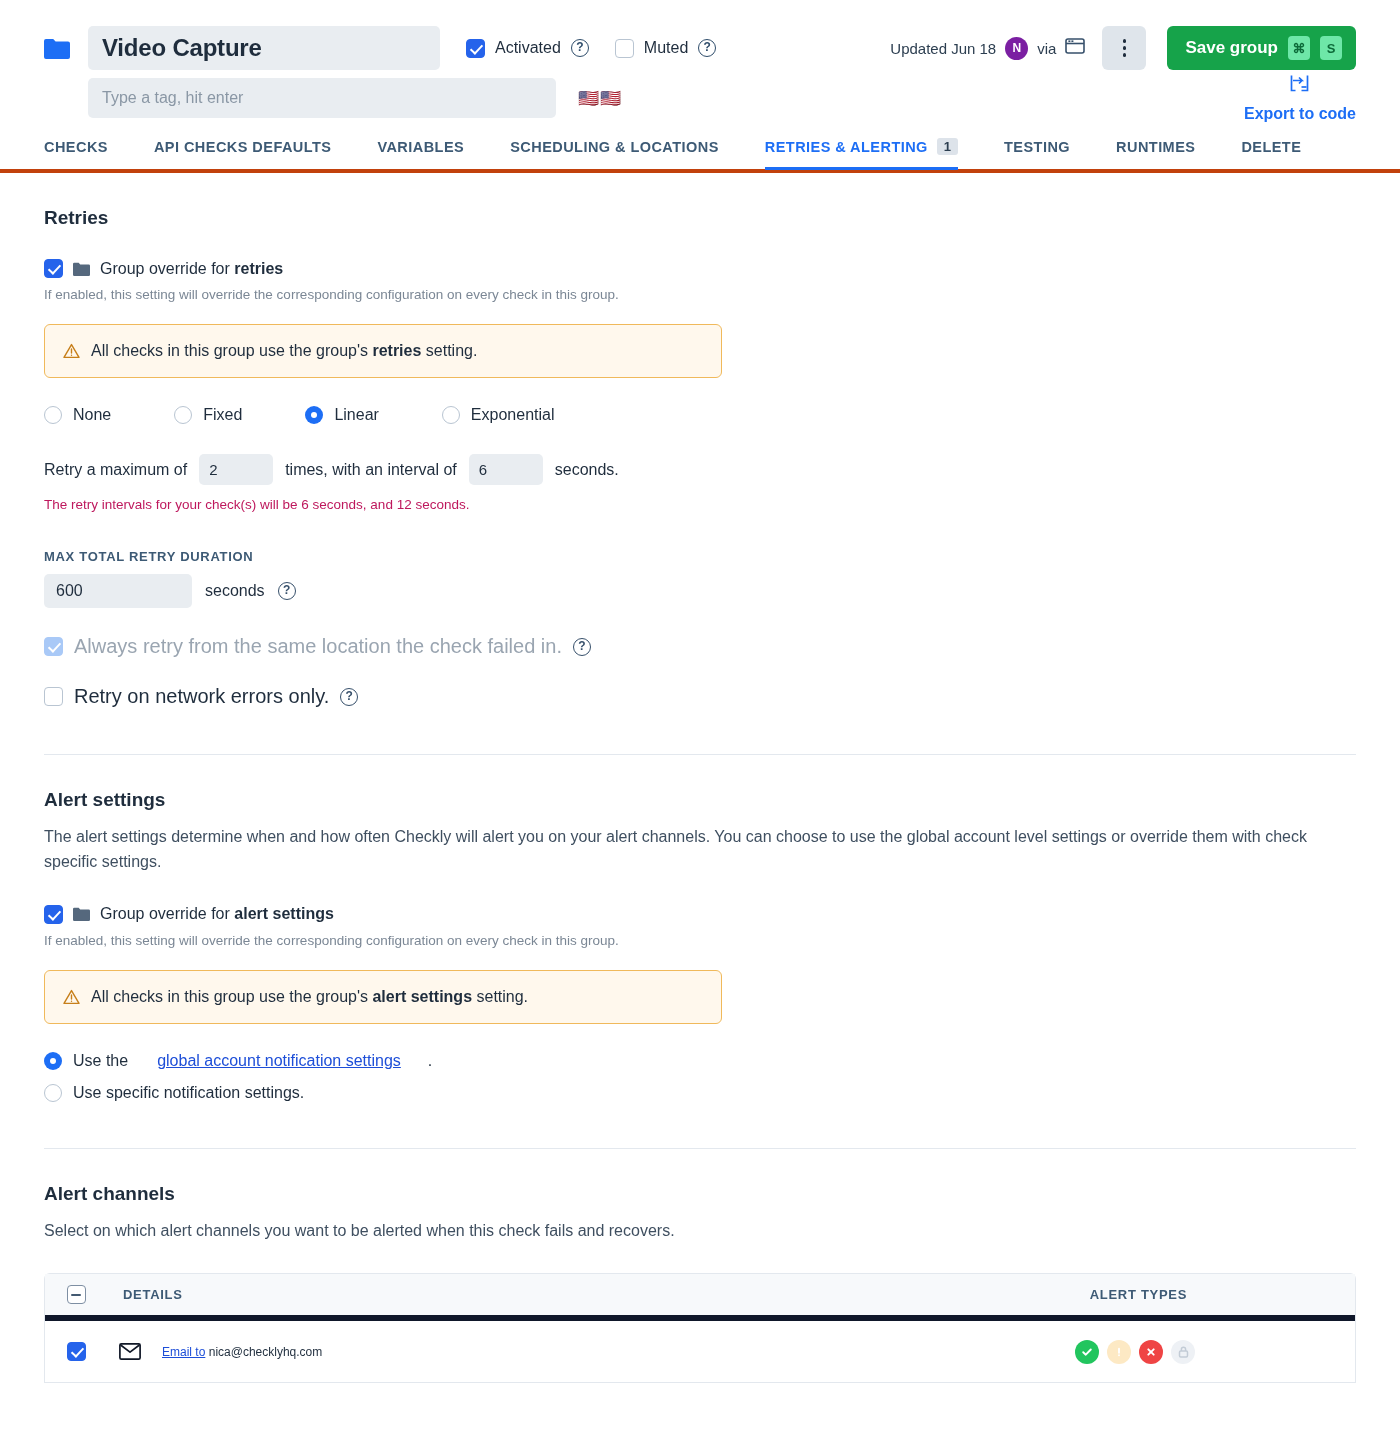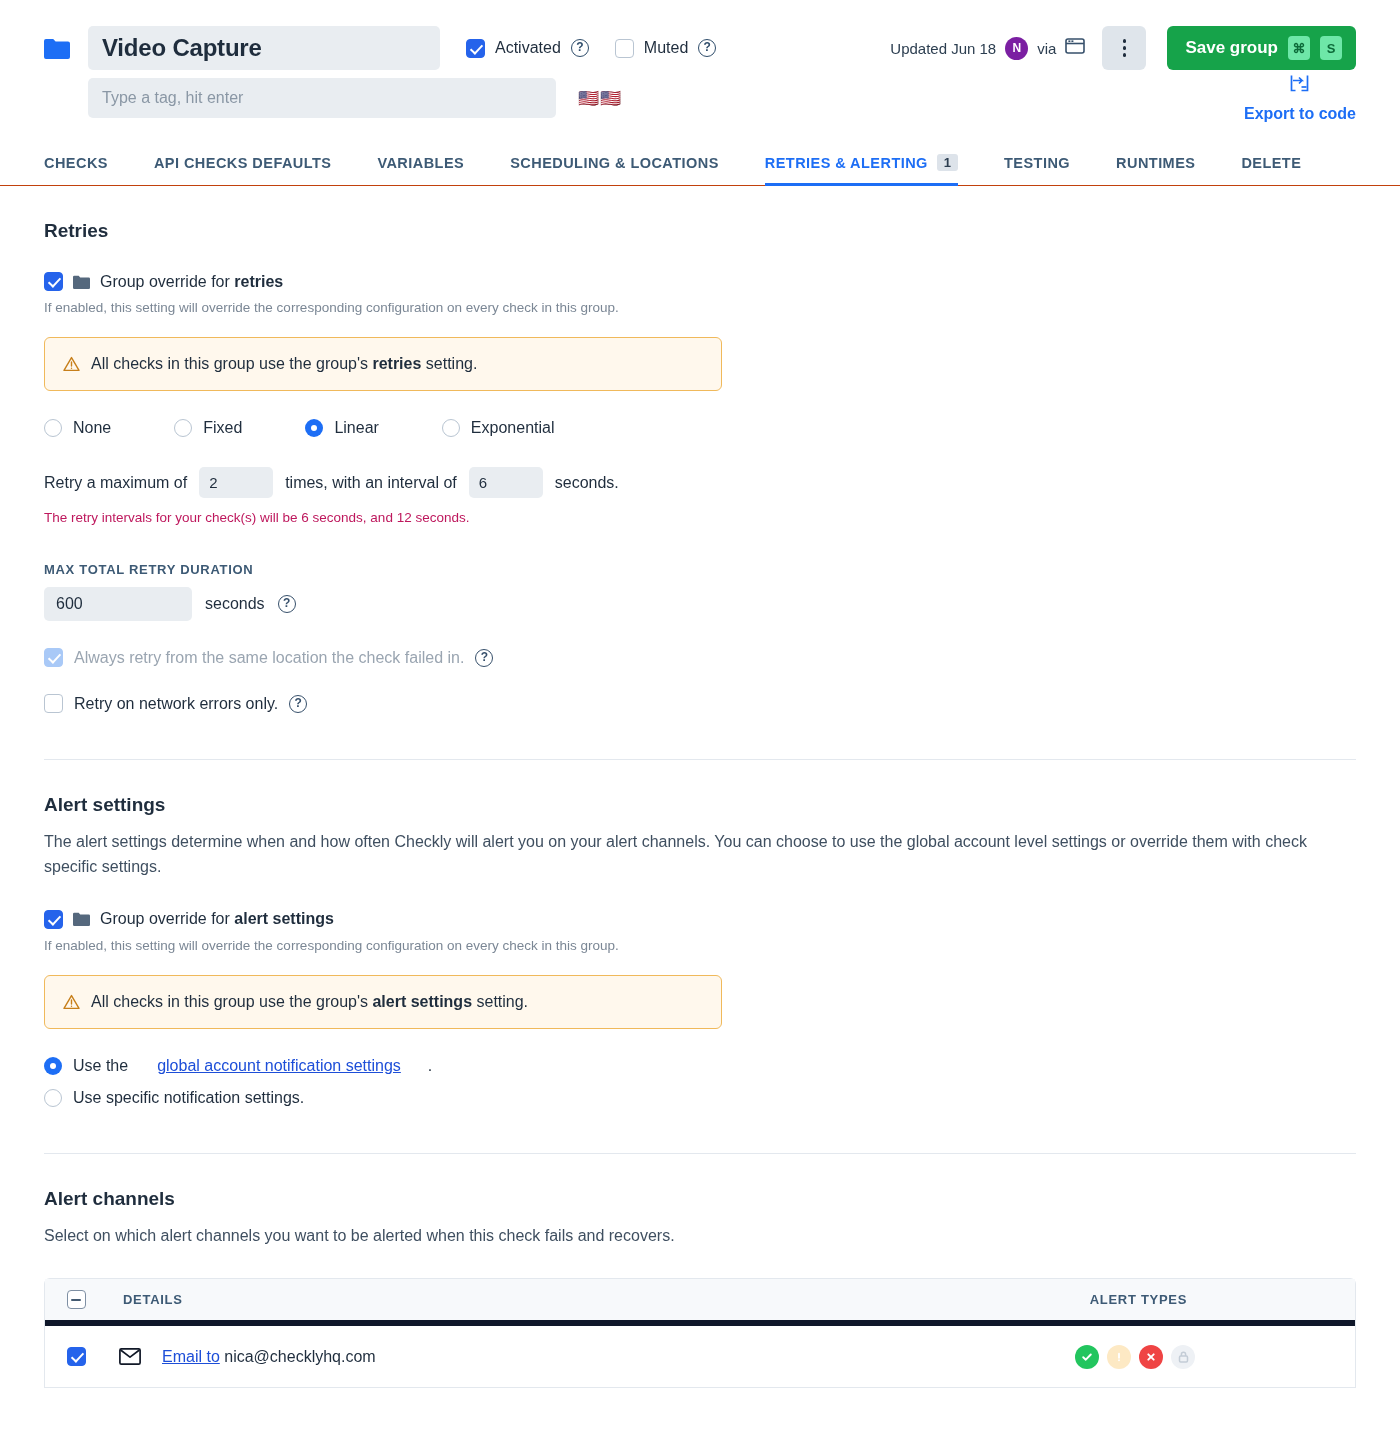--- a/index.html
+++ b/index.html
@@ -180,22 +180,22 @@
   .flags { margin-left: 22px; font-size: 17px; letter-spacing: 1px; }
   .export-link {
     margin-left: auto;
     display: flex; align-items: center; gap: 9px;
     color: #1d6ef5; font-size: 16px; font-weight: 700;
     cursor: pointer; text-decoration: none; flex-direction: column;
   }
 
   
   .tabs {
-    margin-top: 36px;
-    border-bottom: 1px solid #c2410c;
+    margin-top: 20px;
+    border-bottom: 4px solid #c2410c;
     display: flex;
     align-items: flex-end;
     padding: 0 44px;
     gap: 0;
   }
   .tab {
     padding: 0 0 14px 0;
     margin-right: 46px;
     font-size: 14.5px;
     font-weight: 700;
@@ -332,21 +332,21 @@
     font-size: 16px; color: #1f2d3d;
     padding: 0 12px;
     outline: none;
   }
   .dur-unit { font-size: 16px; color: #1f2d3d; }
 
   .plain-chk-row {
     display: flex; align-items: center; gap: 11px;
     margin-top: 27px;
   }
-  .plain-chk-row .txt { font-size: 16px; color: #1f2d3d; }
+  .plain-chk-row .txt { font-size: 20px; color: #1f2d3d; }
   .plain-chk-row .txt.disabled { color: #9aa5b1; }
 
   .divider {
     border: none;
     border-top: 1px solid #e3e8ee;
     margin: 46px 0 0 0;
   }
 
   .radio-stack { margin-top: 28px; }
   .radio-stack .radio-item { margin-right: 0; margin-bottom: 14px; }
@@ -394,21 +394,21 @@
     letter-spacing: 0.7px; color: #3d5a75;
   }
   .trow {
     display: flex; align-items: center;
     height: 62px;
     padding: 0 20px 0 22px;
     background: #fff;
     border-bottom: 1px solid #e3e8ee;
   }
   .mail-icon { margin-left: 33px; width: 22px; height: 17px; flex: 0 0 auto; }
-  .row-text { margin-left: 21px; font-size: 16px; color: #1f2d3d; }
+  .row-text { margin-left: 21px; font-size: 12px; color: #1f2d3d; }
   .alert-types {
     margin-left: auto;
     margin-right: 140px;
     display: flex; align-items: center; gap: 8px;
   }
   .at {
     width: 24px; height: 24px; border-radius: 50%;
     display: flex; align-items: center; justify-content: center;
     cursor: pointer;
     flex: 0 0 auto;

